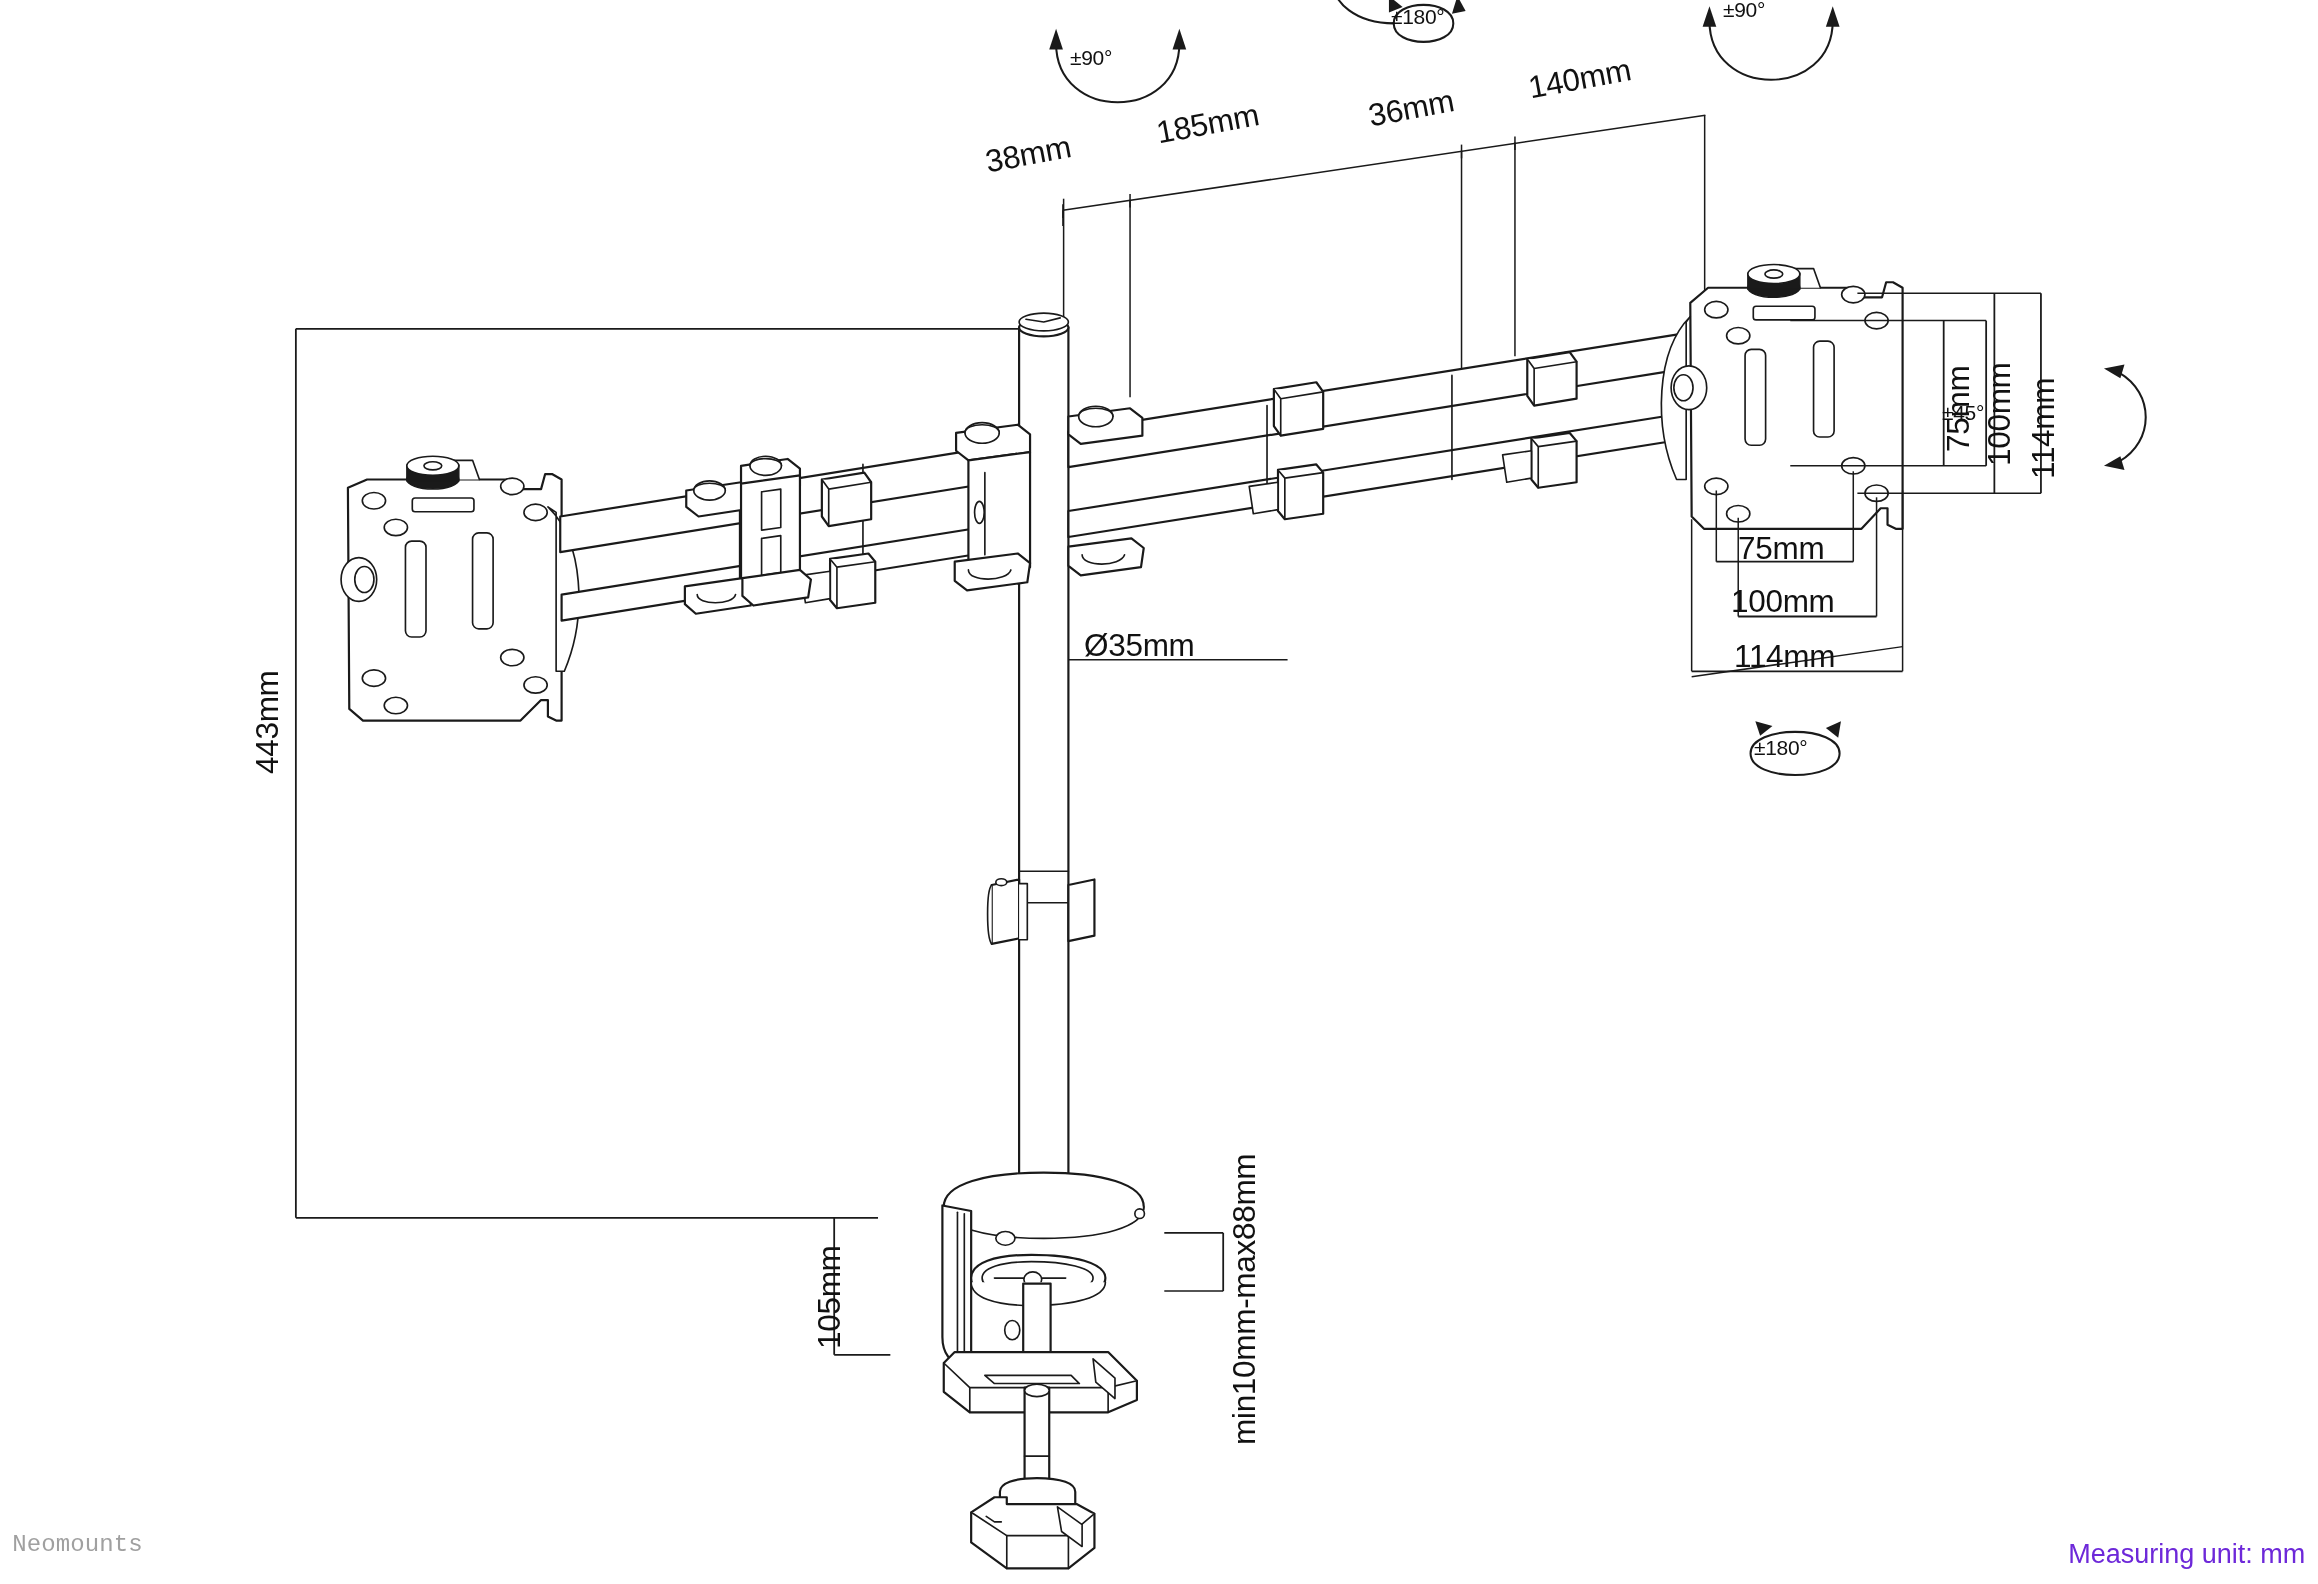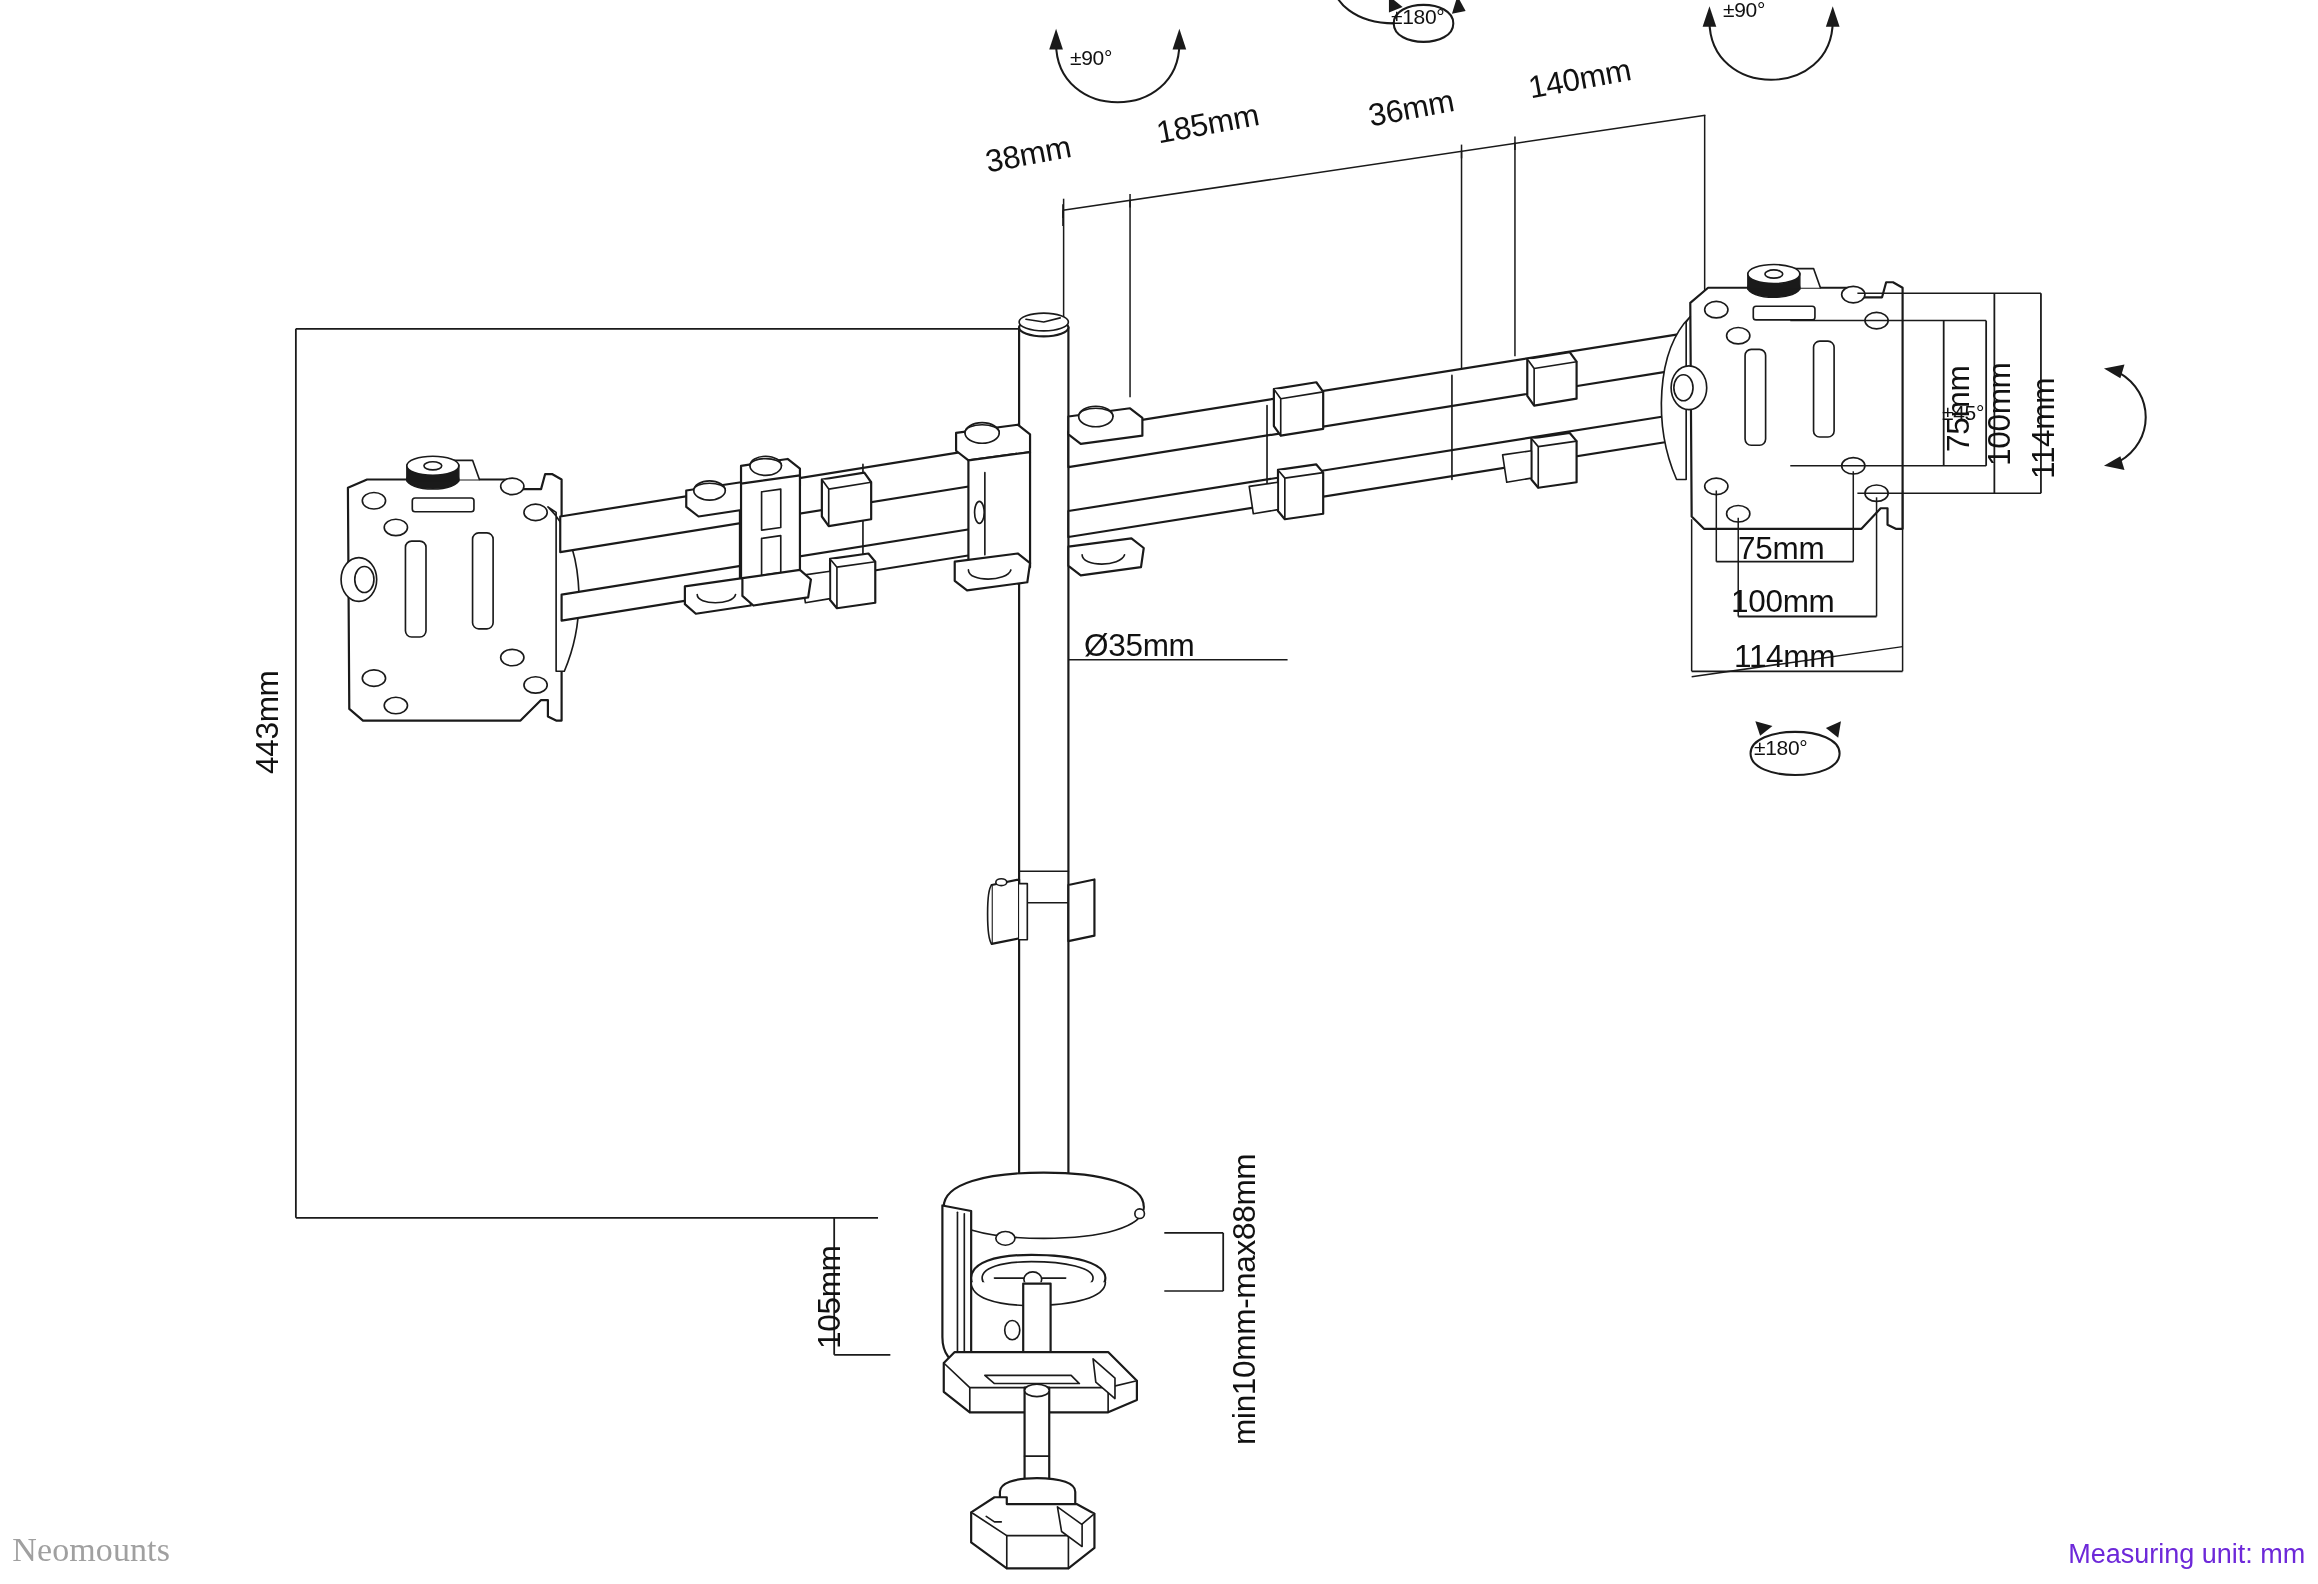--- a/index.html
+++ b/index.html
@@ -43,24 +43,24 @@
     white-space: nowrap;
     line-height: 1;
     user-select: none;
   }
   .dimtext { font-size: 31.5px; letter-spacing: -0.3px; }
   .angtext { font-size: 21px; letter-spacing: -0.3px; }
   .brand {
     position: absolute;
     left: 12.3px;
     top: 1531px;
-    font-size: 34px;
+    font-size: 24px;
     color: #a0a0a0;
     letter-spacing: 0.1px;
-    font-family: Liberation Serif, serif;
+    font-family: Liberation Mono, monospace;
   }
   .unit {
     position: absolute;
     right: 13.7px;
     top: 1539px;
     font-size: 27px;
     color: #6d28d9;
     font-family: "Liberation Sans", sans-serif;
   }
 </style>

